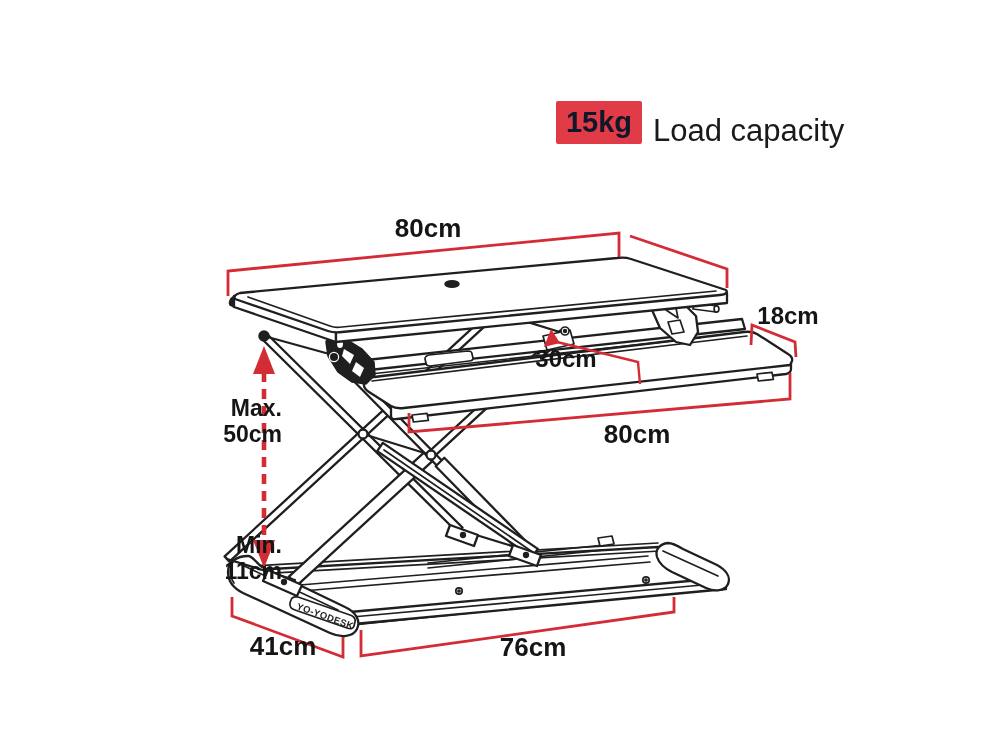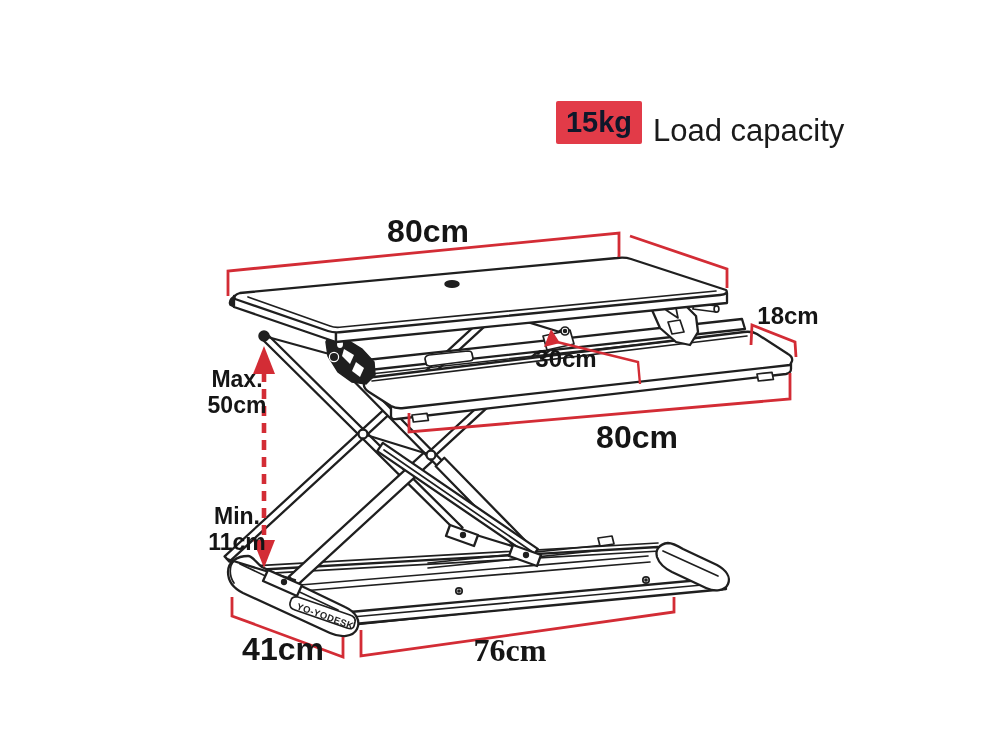--- a/index.html
+++ b/index.html
@@ -1,22 +1,22 @@
 <!DOCTYPE html>
 <html style="--dimension-red: #d32c35; --badge-red: #e23b48; --line-black: #1f1f1f; --background: #ffffff;"><head>
 <meta charset="utf-8">
 <style>
   html,body{margin:0;padding:0;background:#fff;}
   .canvas{position:relative;width:1000px;height:755px;background:var(--background,#fff);
           font-family:"Liberation Sans",sans-serif;overflow:hidden;}
   .drawing{position:absolute;left:0;top:0;}
   .lbl{position:absolute;font-weight:bold;color:#151515;text-align:center;width:110px;
-       font-size:32px;line-height:1.1;white-space:nowrap;}
+       font-size:26px;line-height:1.1;white-space:nowrap;}
   .lbl.small{font-size:24px;}
-  .lbl.left{text-align:center;width:90px;font-size:23px;line-height:1.13;}
+  .lbl.left{text-align:right;width:90px;font-size:23px;line-height:1.13;margin-top:29px;}
   .badge{position:absolute;left:556px;top:101px;width:86px;height:43px;
          background:var(--badge-red,#e23b48);color:#0f172a;display:flex;align-items:center;
          justify-content:center;font-size:29px;font-weight:bold;border-radius:2px;}
   .badge-label{position:absolute;left:653px;top:113px;font-size:31px;font-weight:400;
                color:#1a1a1a;white-space:nowrap;}
   svg .ln{stroke:var(--line-black,#1f1f1f);stroke-width:2.3;fill:none;
           stroke-linejoin:round;stroke-linecap:round;}
   svg .lnw{stroke:var(--line-black,#1f1f1f);stroke-width:2.3;fill:#fff;
            stroke-linejoin:round;stroke-linecap:round;}
   svg .thin{stroke-width:1.7;}
@@ -177,14 +177,14 @@
     <div>Max.</div>
     <div>50cm</div>
   </div>
   <div class="lbl left" style="left:192px;top:503px;">
     <div>Min.</div>
     <div>11cm</div>
   </div>
 
   <div class="lbl" style="left:582px;top:420px;">80cm</div>
   <div class="lbl" style="left:228px;top:632px;">41cm</div>
-  <div class="lbl" style="left:455px;top:633px;font-family:Liberation Serif, serif;">76cm</div>
+  <div class="lbl" style="left:478px;top:633px;">76cm</div>
 </div>
 
 </body></html>

